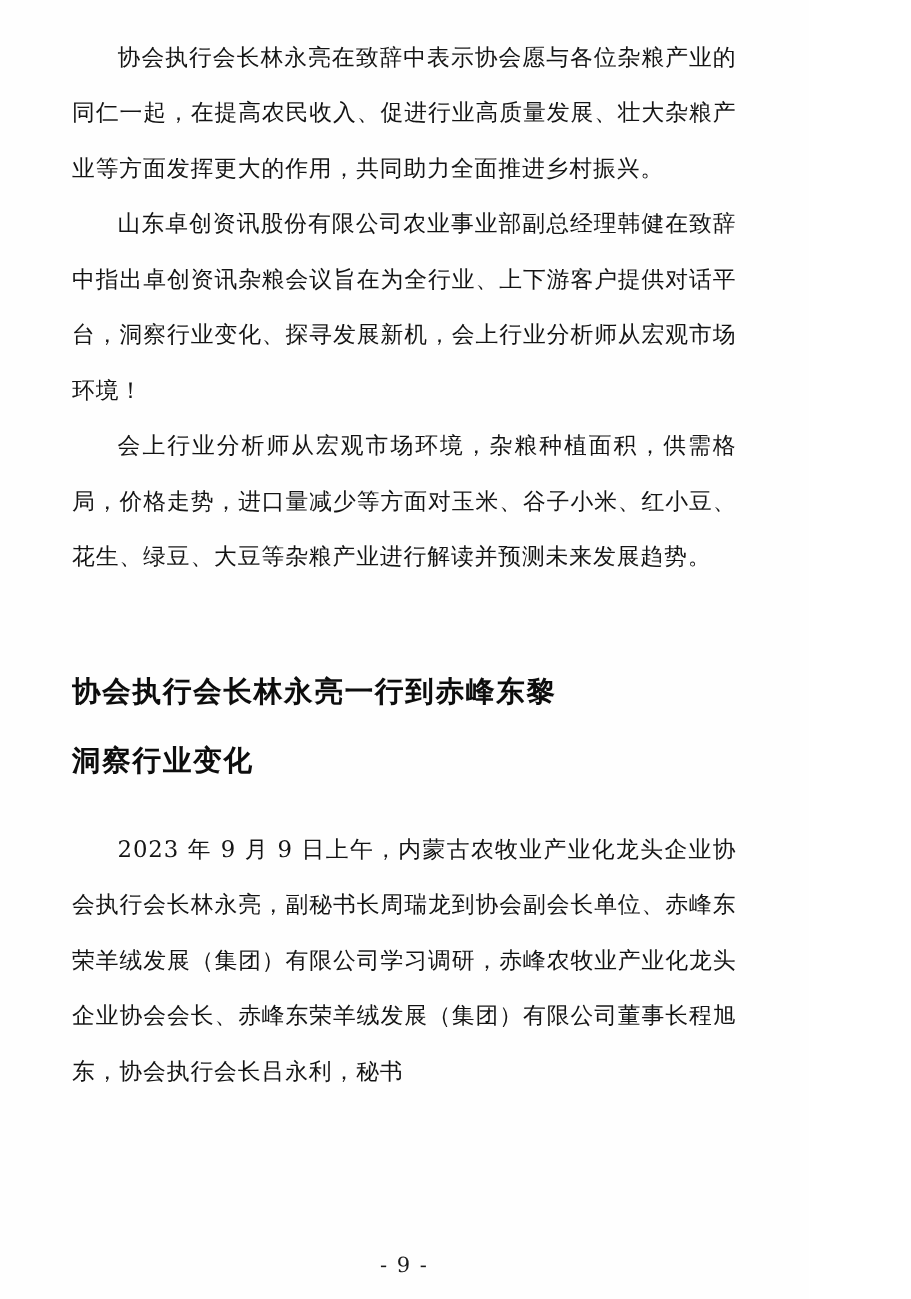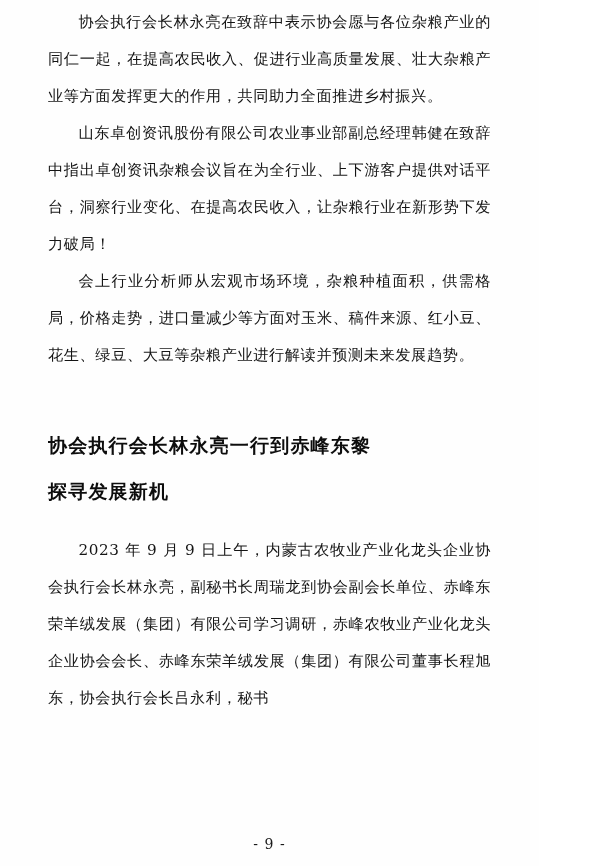--- a/index.html
+++ b/index.html
@@ -12,21 +12,21 @@
     height: 866px;
     overflow: hidden;
     font-family: "DejaVu Serif", "Liberation Serif", serif;
     color: #1a1a1a;
   }
   .page {
     position: relative;
     width: 539px;
     height: 866px;
     box-sizing: border-box;
-    padding: 4px 48px 0 48px;
+    padding: 20px 48px 0 48px;
     background: #fefefe;
   }
   .body-text {
     font-size: 15.2px;
     line-height: 37px;
     text-align: justify;
     text-justify: inter-ideograph;
     letter-spacing: 0.6px;
     color: #141414;
   }
@@ -68,27 +68,27 @@
     color: #1a1a1a;
   }
 </style>
 </head>
 <body>
 
 <div class="page">
 
   <div class="body-text">
     <p class="para">协会执行会长林永亮在致辞中表示协会愿与各位杂粮产业的同仁一起，在提高农民收入、促进行业高质量发展、壮大杂粮产业等方面发挥更大的作用，共同助力全面推进乡村振兴。</p>
-    <p class="para">山东卓创资讯股份有限公司农业事业部副总经理韩健在致辞中指出卓创资讯杂粮会议旨在为全行业、上下游客户提供对话平台，洞察行业变化、在提高农民收入，让杂粮行业在新形势下发力破局！</p>
-    <p class="para">会上行业分析师从宏观市场环境，杂粮种植面积，供需格局，价格走势，进口量减少等方面对玉米、稿件来源、红小豆、花生、绿豆、大豆等杂粮产业进行解读并预测未来发展趋势。</p>
+    <p class="para">山东卓创资讯股份有限公司农业事业部副总经理韩健在致辞中指出卓创资讯杂粮会议旨在为全行业、上下游客户提供对话平台，洞察行业变化、探寻发展新机，会上行业分析师从宏观市场环境！</p>
+    <p class="para">会上行业分析师从宏观市场环境，杂粮种植面积，供需格局，价格走势，进口量减少等方面对玉米、谷子小米、红小豆、花生、绿豆、大豆等杂粮产业进行解读并预测未来发展趋势。</p>
   </div>
 
   <div class="heading-block">
     <div class="heading-line">协会执行会长林永亮一行到赤峰东黎</div>
-    <div class="heading-line">探寻发展新机</div>
+    <div class="heading-line">洞察行业变化</div>
   </div>
 
   <div class="body-text">
     <p class="para">2023 年 9 月 9 日上午，内蒙古农牧业产业化龙头企业协会执行会长林永亮，副秘书长周瑞龙到协会副会长单位、赤峰东荣羊绒发展（集团）有限公司学习调研，赤峰农牧业产业化龙头企业协会会长、赤峰东荣羊绒发展（集团）有限公司董事长程旭东，协会执行会长吕永利，秘书</p>
   </div>
 
   <div class="footer">- 9 -</div>
 
 </div>
 

